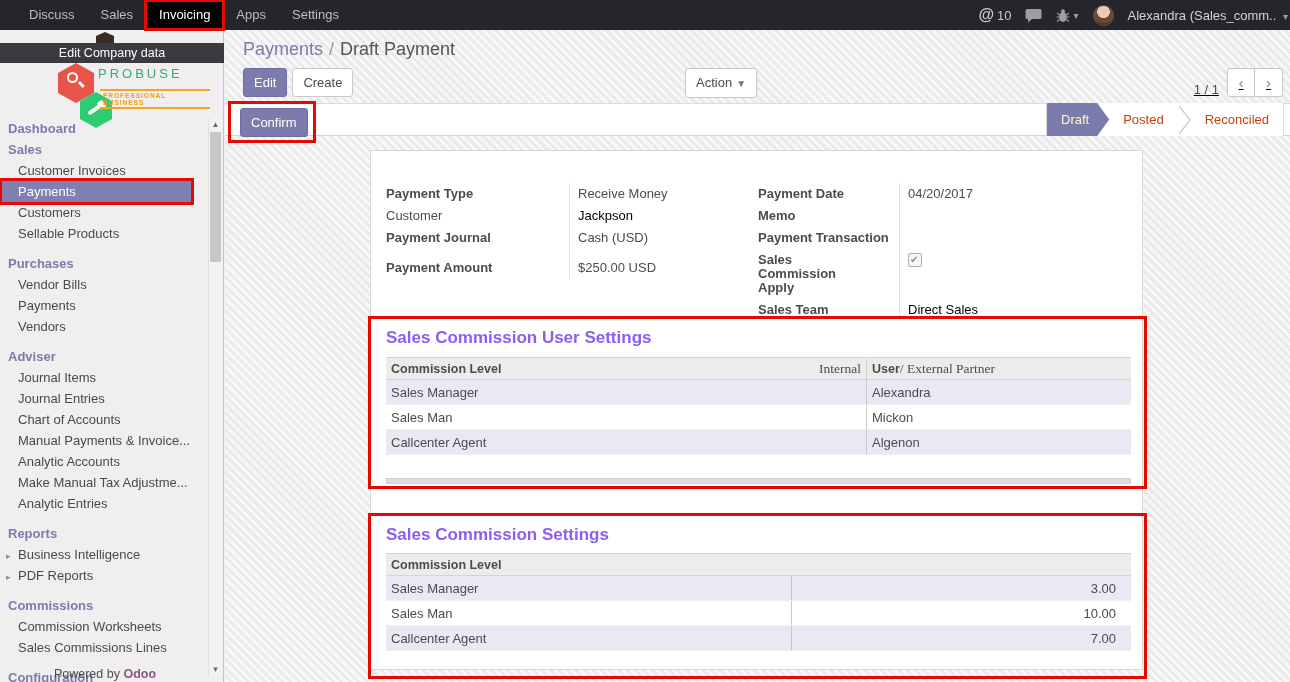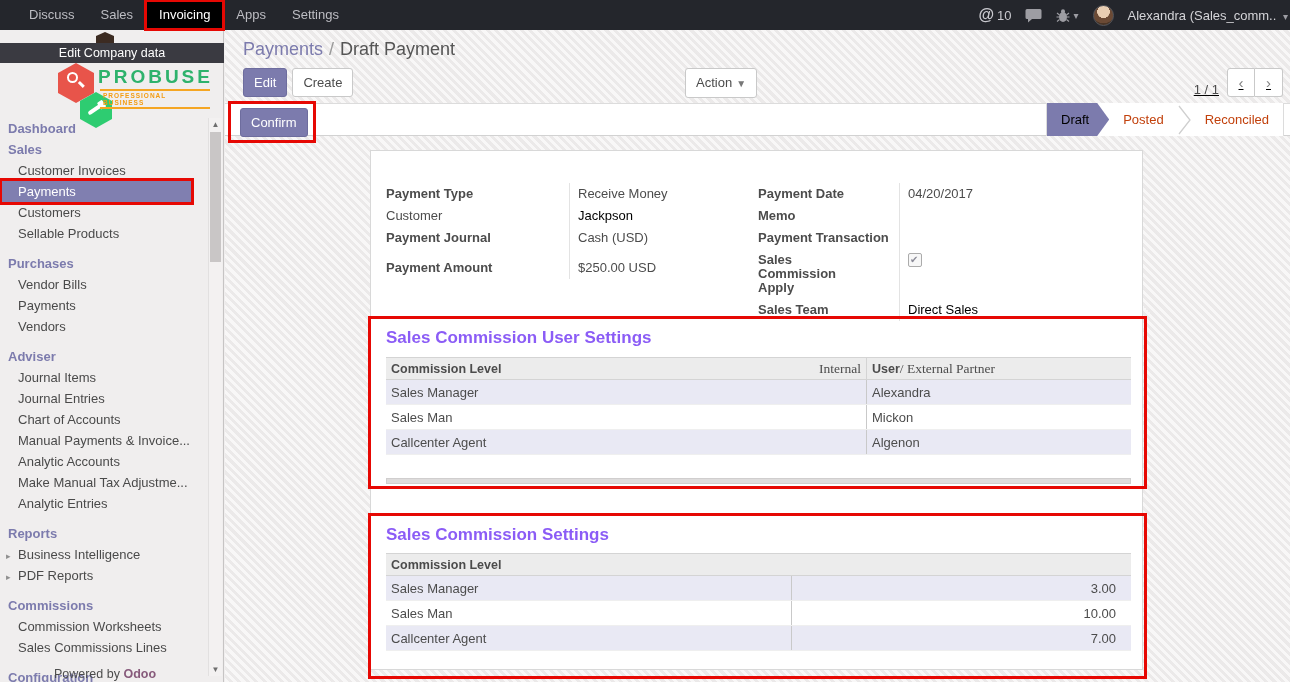--- a/index.html
+++ b/index.html
@@ -27,21 +27,21 @@
   .sidebar { position:absolute; left:0; top:30px; width:224px; height:652px; background:#f0eeee; border-right:1px solid #c6c4c4; z-index:20; }
   .hex-top { position:absolute; left:96px; top:2px; width:18px; height:16px; background:#3c2b22; clip-path:polygon(50% 0,100% 25%,100% 75%,50% 100%,0 75%,0 25%); }
   .edit-company { position:absolute; left:0; top:13px; width:224px; height:20px; background:#3a3a41; color:#fff; font-size:12.5px; text-align:center; line-height:20px; cursor:pointer; z-index:2; }
   .logo { position:absolute; left:0; top:33px; width:210px; height:58px; }
   .hex-red { position:absolute; left:58px; top:0; width:36px; height:40px; background:#e8544a; clip-path:polygon(50% 0,100% 25%,100% 75%,50% 100%,0 75%,0 25%); }
   .mag { position:absolute; left:9px; top:9px; width:11px; height:11px; border:2.5px solid #fff; border-radius:50%; }
   .mag::after { content:""; position:absolute; left:9px; top:9px; width:7px; height:2.5px; background:#fff; transform:rotate(45deg); }
   .hex-green { position:absolute; left:80px; top:29px; width:32px; height:36px; background:#2ecc71; clip-path:polygon(50% 0,100% 25%,100% 75%,50% 100%,0 75%,0 25%); }
   .tool { position:absolute; left:7px; top:15px; width:17px; height:4px; background:#fff; transform:rotate(-35deg); border-radius:2px; }
   .tool::after { content:""; position:absolute; right:-2px; top:-2px; width:6px; height:8px; background:#fff; border-radius:1px; }
-  .logo-title { position:absolute; left:98px; top:3px; font-size:19px; font-weight:bold; color:#2eb26c; letter-spacing:3px;text-align:center; }
+  .logo-title { position:absolute; left:98px; top:3px; font-size:13px; font-weight:normal; color:#2eb26c; letter-spacing:3px;text-align:center; }
   .logo-tagline { position:absolute; left:100px; top:26px; font-size:6.5px; font-weight:bold; color:#f39c12; letter-spacing:1px; border-top:2px solid #f5a623; border-bottom:2px solid #f5a623; padding:1px 3px; }
   .menu { position:absolute; left:0; top:88px; width:206px; }
   .menu-heading { padding:2px 0 2px 8px; font-size:13px; line-height:17px; font-weight:bold; color:#7c7bad; cursor:default; }
   .menu-heading.mt { margin-top:9px; }
   .menu-item { position:relative; padding:4px 0 4px 18px; font-size:13px; line-height:13px; color:#4a4a4a; cursor:pointer; }
   .menu-item.selected { background:#807fb0; color:#fff; margin-right:13px; }
   .menu-item.arrow::before { content:"▸"; position:absolute; left:6px; color:#8f8f8f; font-size:9px; top:6px; }
   .sb-scroll { position:absolute; right:1px; top:88px; width:14px; height:558px; background:#f3f1f1; border-left:1px solid #e2e0e0; }
   .sb-scroll .up, .sb-scroll .down { position:absolute; left:0; width:13px; text-align:center; color:#6e6e6e; font-size:8px; }
   .sb-scroll .up { top:2px; } .sb-scroll .down { bottom:2px; }
@@ -66,21 +66,21 @@
   .pager-btn { width:28px; height:29px; background:#fff; border:1px solid #c9c9c9; color:#808080; font-size:15px; text-align:center; line-height:27px; cursor:pointer; }
   .pager-btn.prev { border-radius:3px 0 0 3px; }
   .pager-btn.next { border-radius:0 3px 3px 0; border-left:none; }
 
   
   .statusbar { position:absolute; left:0; top:73px; width:1065px; height:33px; background:#fff; border-top:1px solid #dcdcdc; border-bottom:1px solid #d2d2d2; }
   .confirm-wrap { position:absolute; left:15px; top:4px; }
   .confirm-wrap .red-overlay { top:-7px; left:-12px; right:-8px; bottom:-6px; }
   .status-steps { position:absolute; right:6px; top:-1px; height:33px; display:flex; align-items:stretch; border-left:1px solid #dcdcdc; border-right:1px solid #dcdcdc; background:#fff; }
   .step { font-size:13px; line-height:33px; color:#c2410c; padding:0 14px; cursor:pointer; }
-  .step.active { background:#7c7bad; color:#000000; padding:0 20px 4px 14px; clip-path:polygon(0 0, calc(100% - 12px) 0, 100% 50%, calc(100% - 12px) 100%, 0 100%); }
+  .step.active { background:#7c7bad; color:#fef9c3; padding:0 20px 4px 14px; clip-path:polygon(0 0, calc(100% - 12px) 0, 100% 50%, calc(100% - 12px) 100%, 0 100%); }
   .step-sep { align-self:center; }
 
   
   .sheet { position:absolute; left:145px; top:120px; width:773px; height:520px; background:#fff; border:1px solid #d8d8d8; }
   .fgroup { position:absolute; display:grid; grid-template-columns:auto 1fr; font-size:13px; color:#4c4c4c; }
   .fg-left { left:15px; top:32px; width:372px; grid-template-columns:183px 1fr; }
   .fg-right { left:387px; top:32px; width:375px; grid-template-columns:141px 1fr; }
   .flabel { padding:4px 6px 4px 0; line-height:14px; }
   .flabel.bold { font-weight:bold; }
   .fvalue { border-left:1px solid #e3e3e3; padding:4px 0 4px 8px; line-height:14px; }

